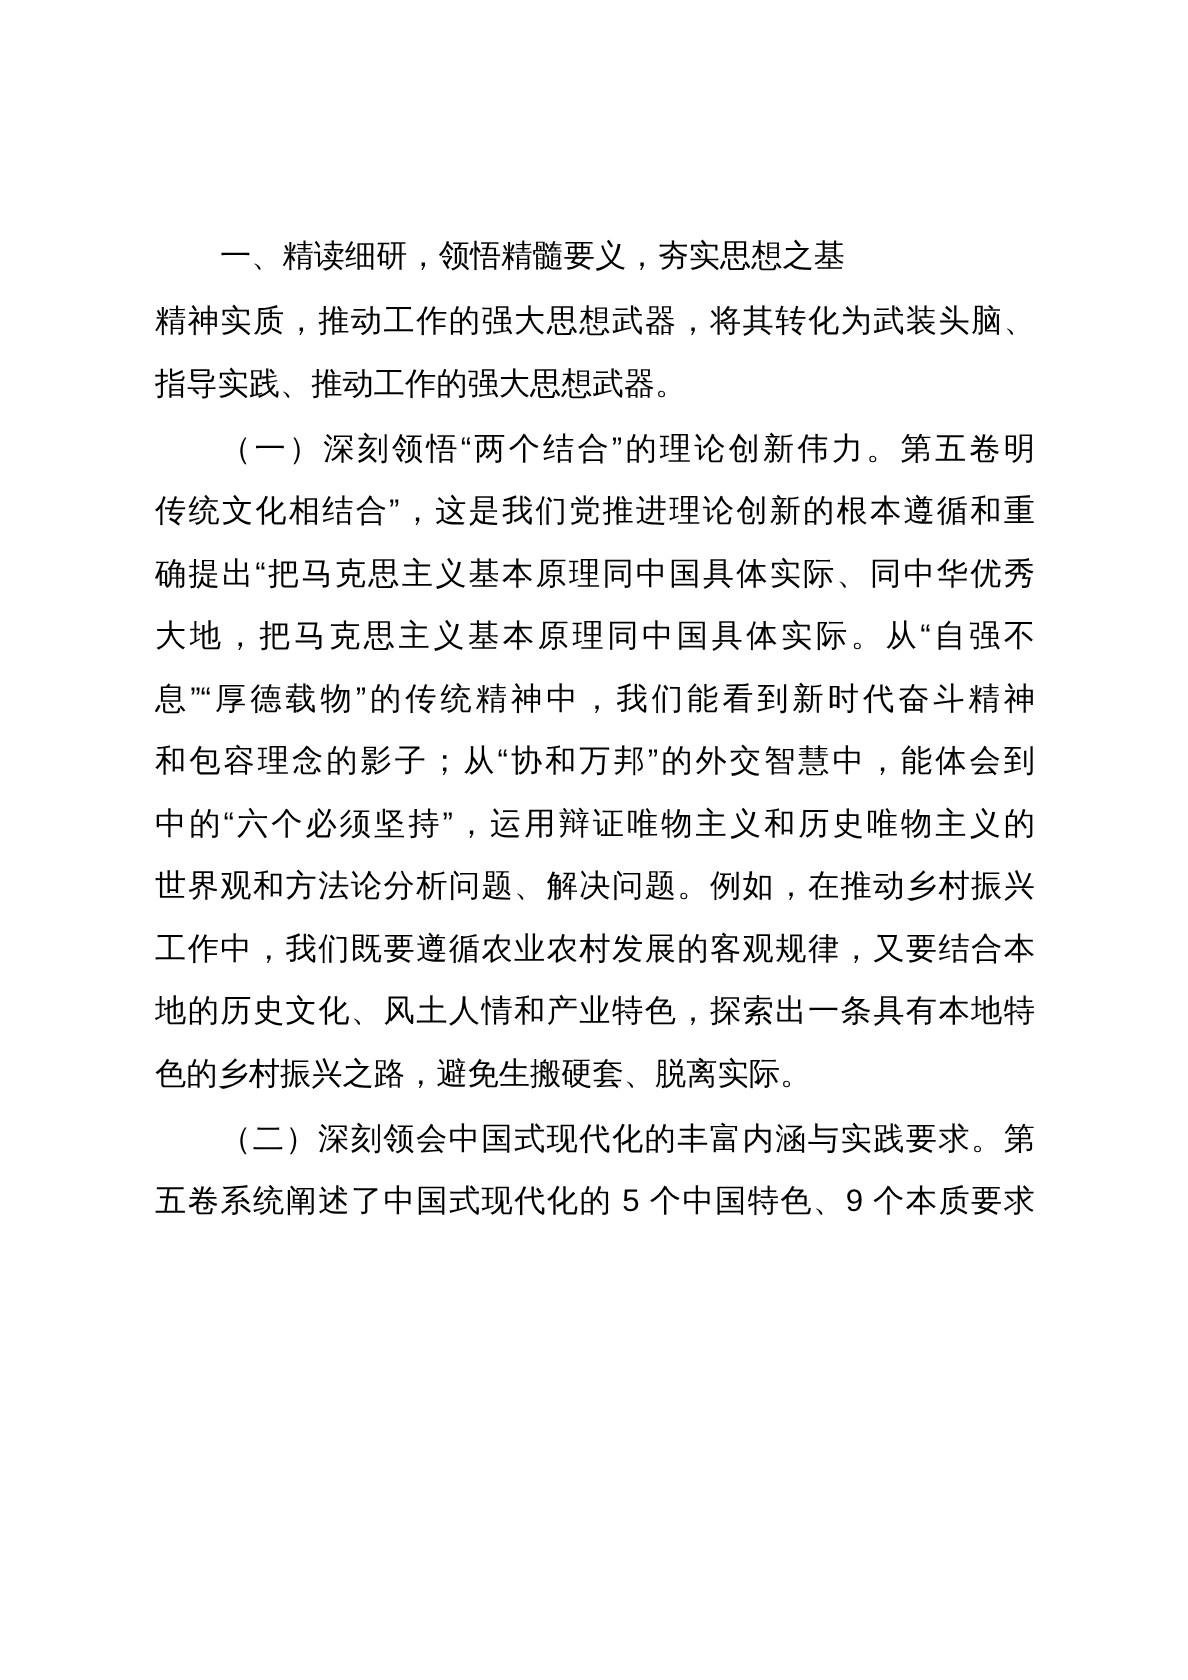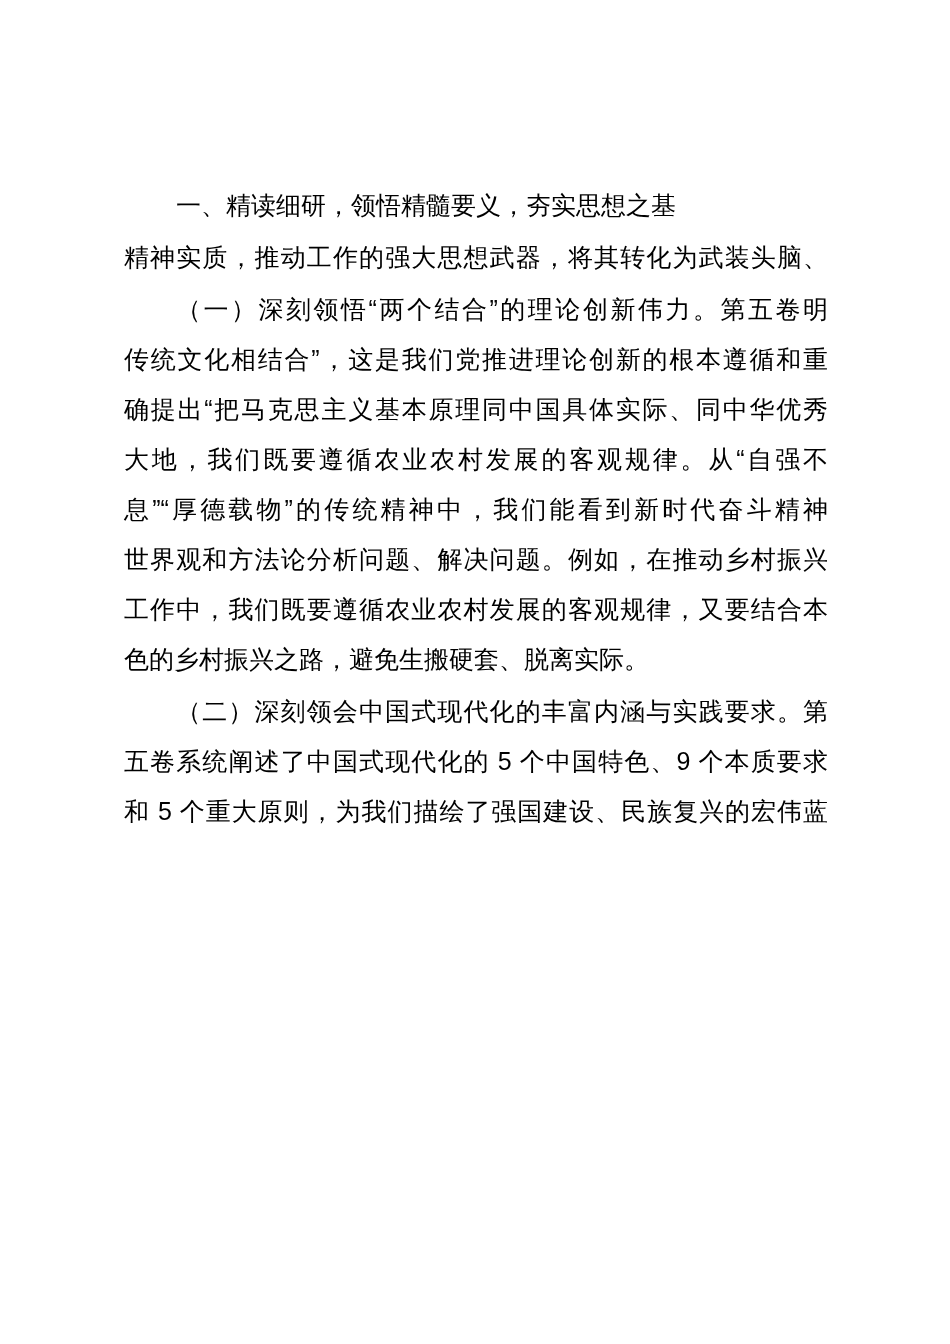--- a/index.html
+++ b/index.html
@@ -45,30 +45,33 @@
 </head>
 <body style="background: rgb(255, 255, 255); color: rgb(0, 0, 0);">
 
 <div class="page">
   <div id="doc">
       <div class="paragraph heading">
         <div class="line first">一、精读细研，领悟精髓要义，夯实思想之基</div>
       </div>
       <div class="paragraph">
         <div class="line justify">精神实质，推动工作的强大思想武器，将其转化为武装头脑、</div>
+        <div class="line">指导实践、推动工作的强大思想武器。</div>
       </div>
       <div class="paragraph">
         <div class="line first justify">（一）深刻领悟“两个结合”的理论创新伟力。第五卷明</div>
         <div class="line justify">传统文化相结合”，这是我们党推进理论创新的根本遵循和重</div>
         <div class="line justify">确提出“把马克思主义基本原理同中国具体实际、同中华优秀</div>
-        <div class="line justify">大地，我们既要遵循农业农村发展的客观规律。从“自强不</div>
+        <div class="line justify">大地，把马克思主义基本原理同中国具体实际。从“自强不</div>
         <div class="line justify">息”“厚德载物”的传统精神中，我们能看到新时代奋斗精神</div>
+        <div class="line justify">和包容理念的影子；从“协和万邦”的外交智慧中，能体会到</div>
+        <div class="line justify">中的“六个必须坚持”，运用辩证唯物主义和历史唯物主义的</div>
         <div class="line justify">世界观和方法论分析问题、解决问题。例如，在推动乡村振兴</div>
         <div class="line justify">工作中，我们既要遵循农业农村发展的客观规律，又要结合本</div>
+        <div class="line justify">地的历史文化、风土人情和产业特色，探索出一条具有本地特</div>
         <div class="line">色的乡村振兴之路，避免生搬硬套、脱离实际。</div>
       </div>
       <div class="paragraph">
         <div class="line first justify">（二）深刻领会中国式现代化的丰富内涵与实践要求。第</div>
         <div class="line justify">五卷系统阐述了中国式现代化的 5 个中国特色、9 个本质要求</div>
-        <div class="line justify">和 5 个重大原则，为我们描绘了强国建设、民族复兴的宏伟蓝</div>
       </div>
     </div>
 </div>
 
 </body></html>

